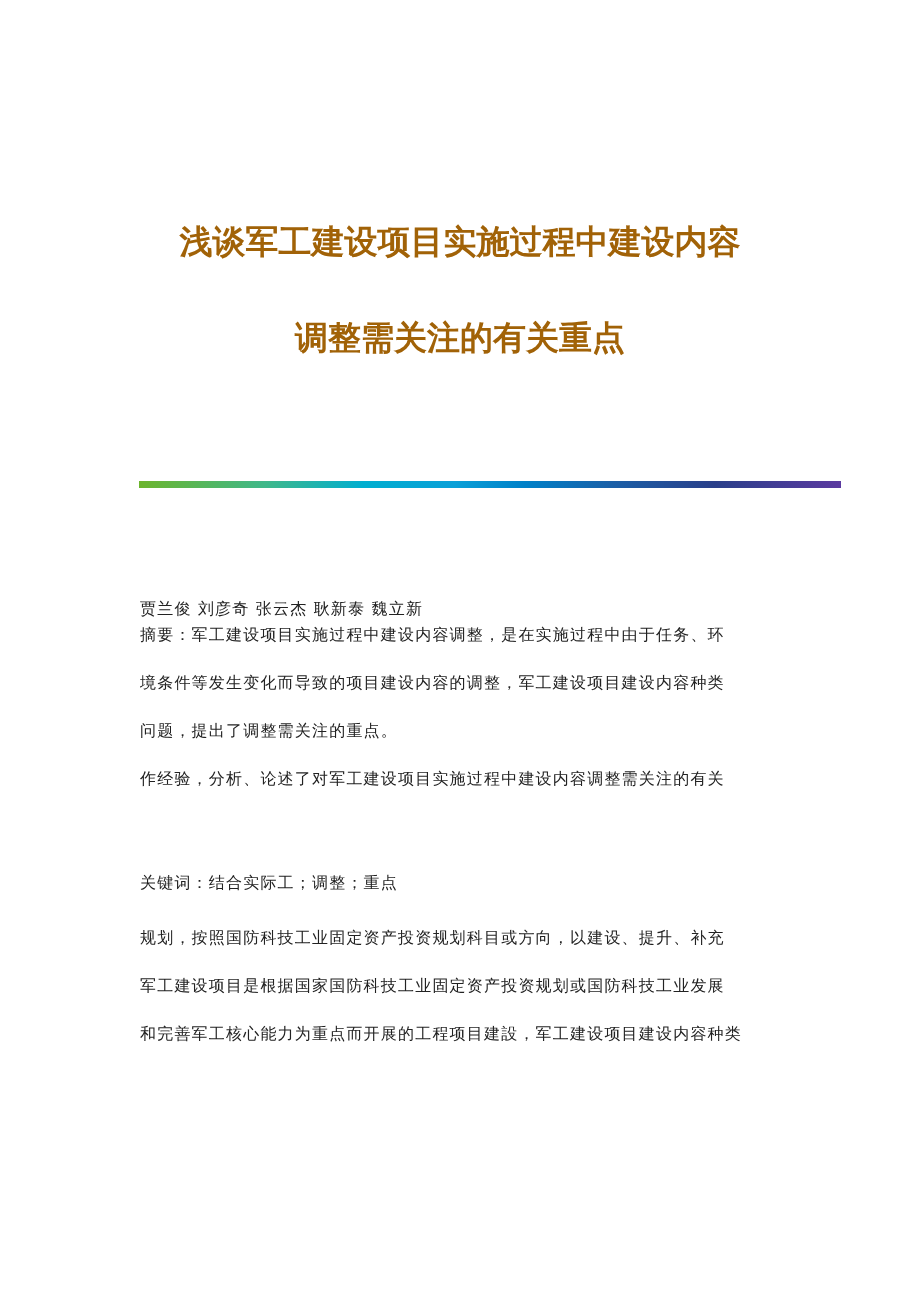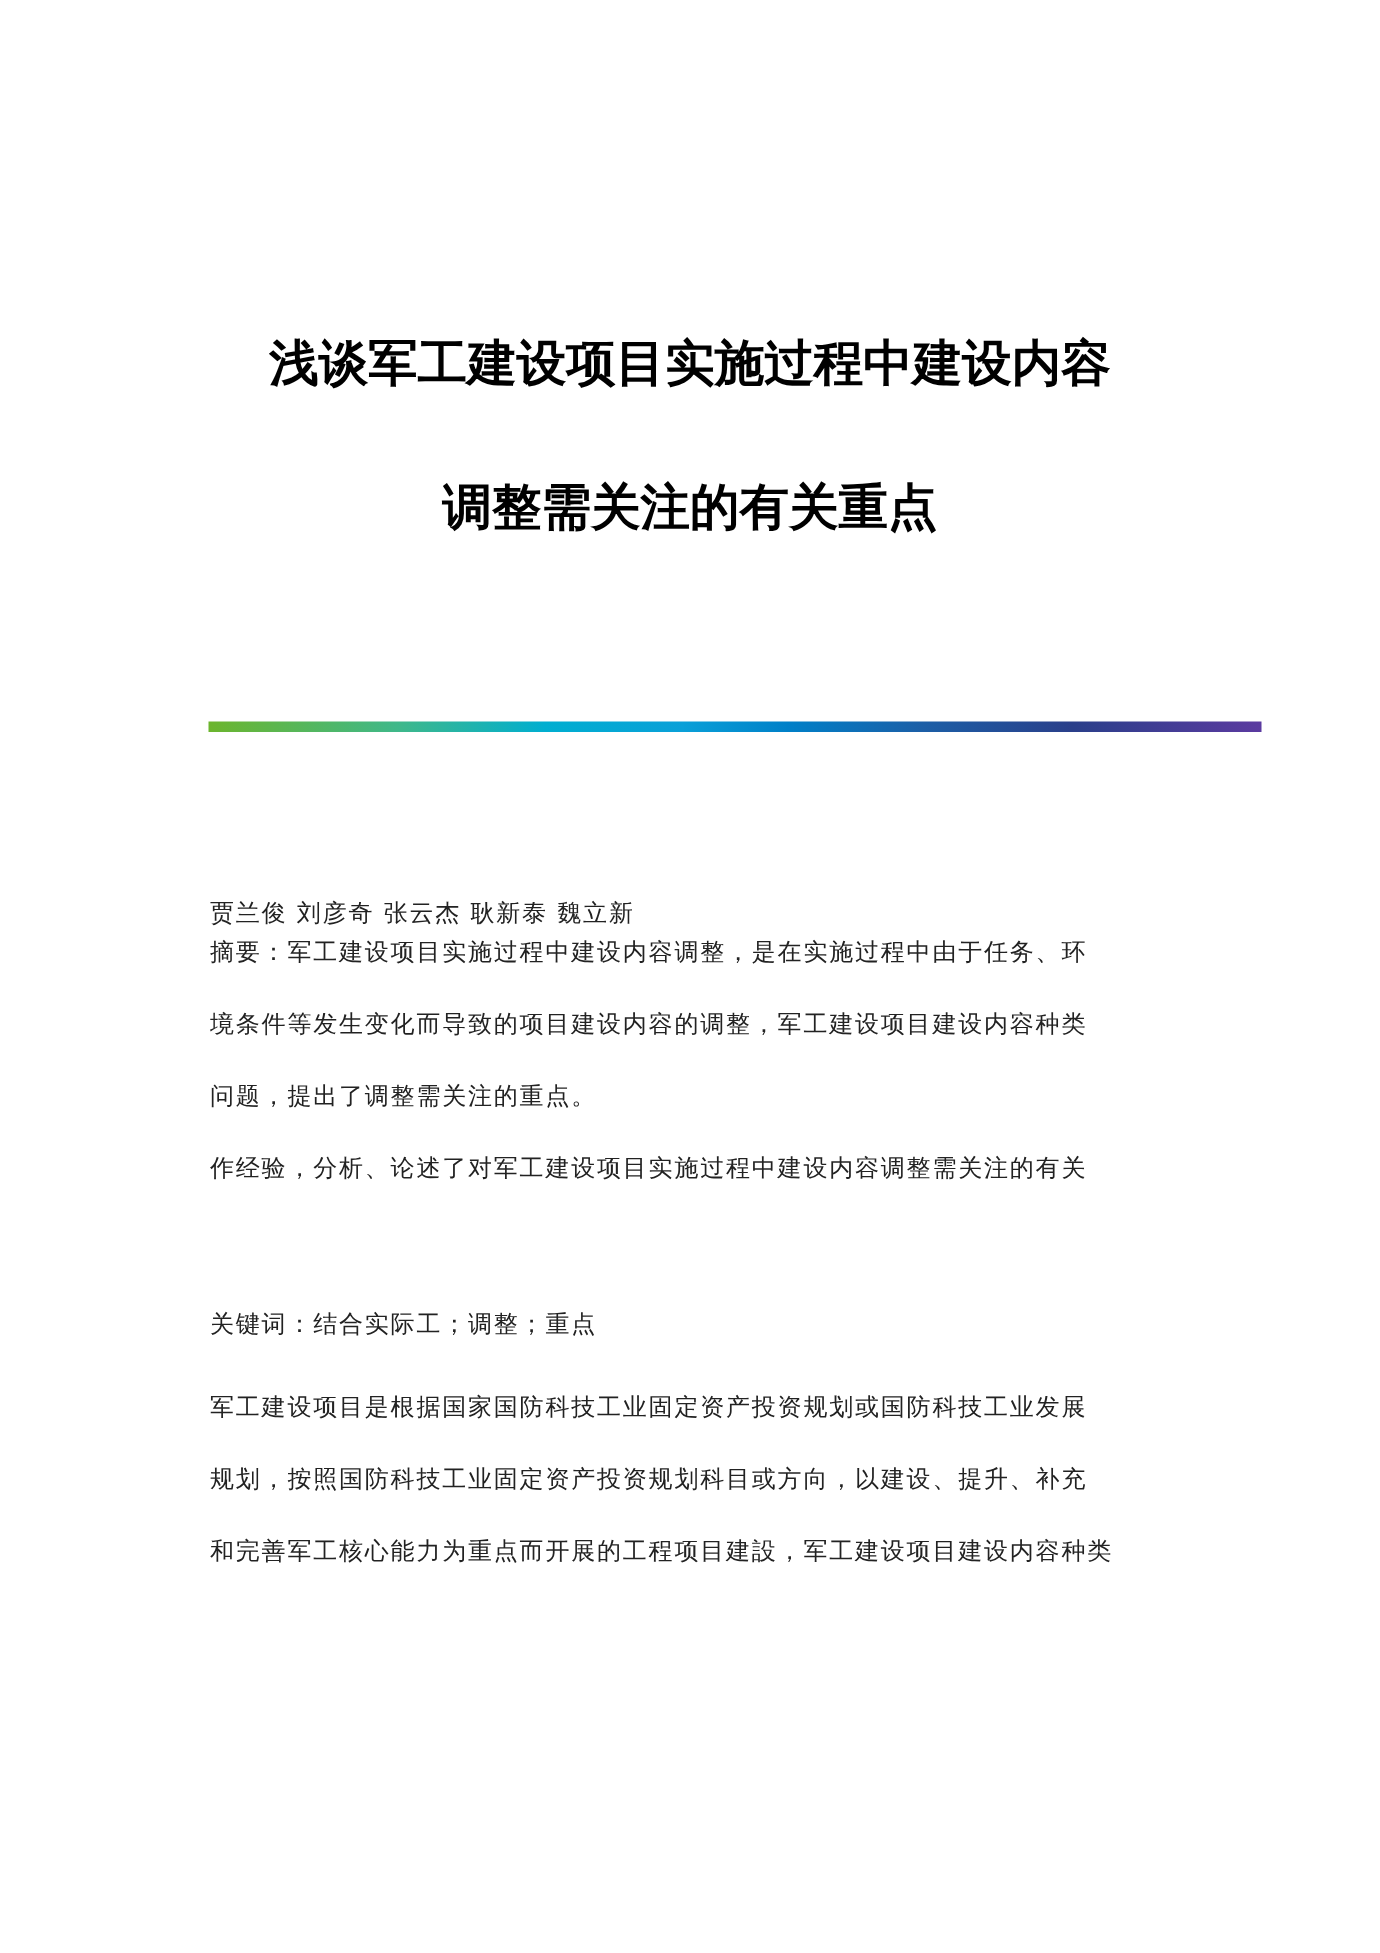--- a/index.html
+++ b/index.html
@@ -3,21 +3,21 @@
   <meta charset="utf-8">
   <style>
     html, body { margin: 0; padding: 0; background: #ffffff; }
     body {
       width: 920px; height: 1302px; position: relative; overflow: hidden;
       font-family: "DejaVu Sans", sans-serif; color: #111;
     }
     .title-line {
       position: absolute; left: 0; width: 920px; text-align: center;
       font-family: "DejaVu Sans", sans-serif;
-      font-size: 33px; font-weight: bold; color: #000000; letter-spacing: 0px;
+      font-size: 33px; font-weight: bold; color: #a16207; letter-spacing: 0px;
       white-space: nowrap;
     }
     #title1 { top: 220px; }
     #title2 { top: 316px; }
     .rule {
       position: absolute; left: 139px; top: 481px; width: 702px; height: 7px;
       background: linear-gradient(90deg, #6cb52d 0%, #3fb88a 18%, #00aed0 32%, #0aa0d8 45%, #0080c8 55%, #1c5ea6 68%, #2a3f8a 82%, #5b3aa0 100%);
     }
     .text {
       position: absolute; left: 140px; width: 640px;
@@ -44,16 +44,16 @@
 <div id="abstract" class="text">
   <span class="line">摘要：军工建设项目实施过程中建设内容调整，是在实施过程中由于任务、环</span>
   <span class="line">境条件等发生变化而导致的项目建设内容的调整，军工建设项目建设内容种类</span>
   <span class="line">问题，提出了调整需关注的重点。</span>
   <span class="line">作经验，分析、论述了对军工建设项目实施过程中建设内容调整需关注的有关</span>
 </div>
 
 <div id="keywords" class="text">关键词：结合实际工；调整；重点</div>
 
 <div id="body1" class="text">
+  <span class="line">规划，按照国防科技工业固定资产投资规划科目或方向，以建设、提升、补充</span>
   <span class="line">军工建设项目是根据国家国防科技工业固定资产投资规划或国防科技工业发展</span>
-  <span class="line">规划，按照国防科技工业固定资产投资规划科目或方向，以建设、提升、补充</span>
   <span class="line">和完善军工核心能力为重点而开展的工程项目建設，军工建设项目建设内容种类</span>
 </div>
 
 </body></html>

